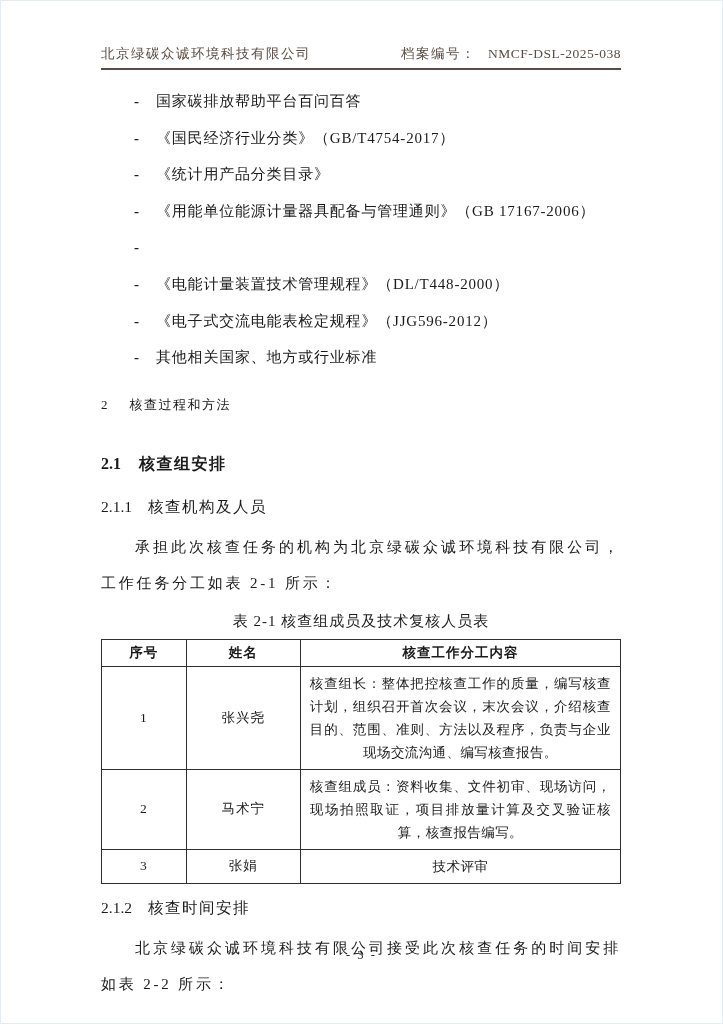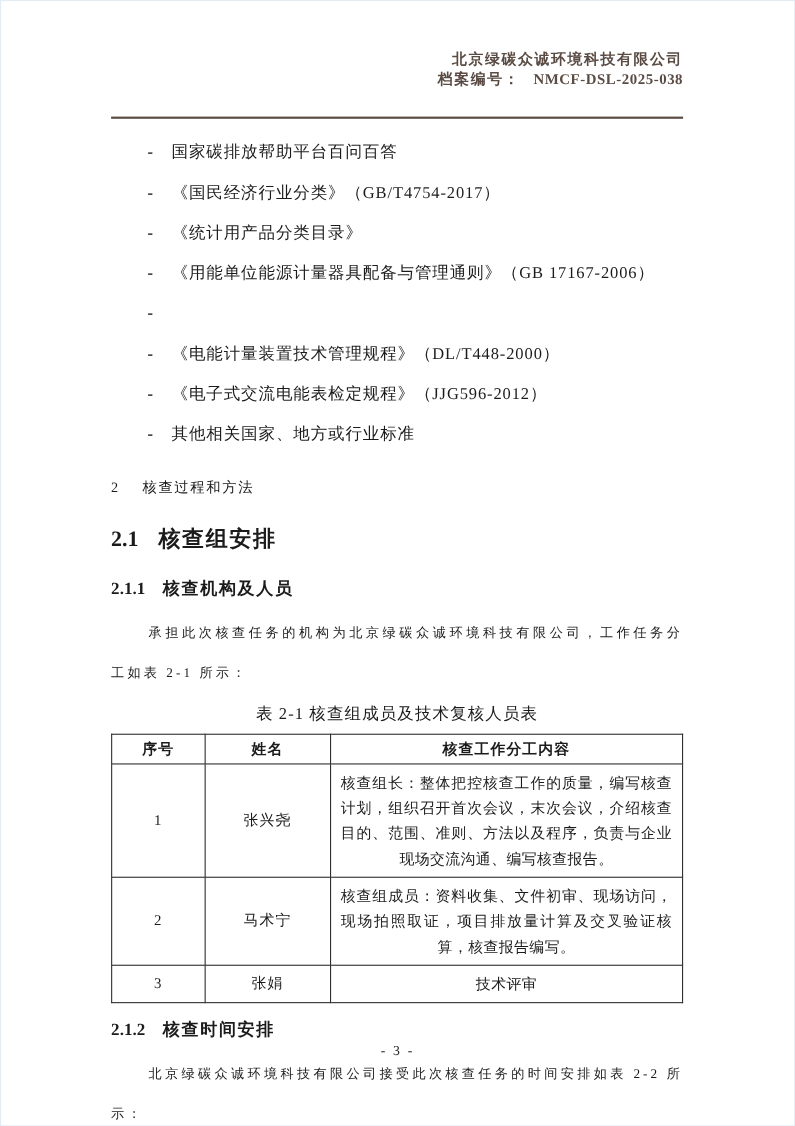--- a/index.html
+++ b/index.html
@@ -7,39 +7,39 @@
   body { font-family:"Liberation Serif","DejaVu Serif",serif; color:#1b1b1b; position:relative; }
   .page {
     width:723px; height:1024px;
     padding:44px 101px 0 100px;
     border:1px solid #e3ebf5;
     position:relative; overflow:hidden; background:#ffffff;
   }
   
   .hdr {
     display:flex; justify-content:space-between; align-items:flex-end;
-    padding-bottom:25px; border-bottom:2px solid #5a4c44;
-    color:#5a4c44; font-weight:bold; font-size:13.5px; letter-spacing:1.5px;flex-direction:column;
+    padding-bottom:5px; border-bottom:2px solid #5a4c44;
+    color:#5a4c44; font-weight:normal; font-size:13.5px; letter-spacing:1.5px;
   }
   .hdr .latin { letter-spacing:0.5px; }
   .hdr .fileno-label { margin-right:12px; }
   
   .ref-list { list-style:none; margin-top:13px; }
   .ref-item { display:flex; line-height:36.6px; font-size:15px; letter-spacing:0.8px; }
   .ref-item .dash { padding-left:33px; width:55px; flex:none; font-weight:bold; }
   
   .h1 { margin-top:20px; font-size:13px; font-weight:normal; letter-spacing:1.5px; }
   .h1 .num { margin-right:22px; letter-spacing:0; }
-  .h2 { margin-top:24px; font-size:20px; font-weight:bold; letter-spacing:1.5px; }
+  .h2 { margin-top:40px; font-size:16px; font-weight:bold; letter-spacing:1.5px; }
   .h2 .num { margin-right:18px; letter-spacing:0; }
-  .h3 { margin-top:22px; font-size:15.5px; font-weight:bold; letter-spacing:1.5px; }
+  .h3 { margin-top:22px; font-size:15.5px; font-weight:normal; letter-spacing:1.5px; }
   .h3 .num { margin-right:16px; letter-spacing:0; }
   
   .para {
-    margin-top:11px; font-size:12px; line-height:36.5px;
+    margin-top:11px; font-size:15px; line-height:36.5px;
     text-align:justify; letter-spacing:2.8px; text-indent:34px;
   }
   
   .tbl-caption { margin-top:10px; text-align:center; font-weight:normal; font-size:15px; letter-spacing:1px; }
   table { width:100%; margin-top:8px; border-collapse:collapse; border:1.5px solid #2f2f2f; }
   th, td { border:1px solid #2f2f2f; font-size:13.5px; }
   th { height:27px; font-weight:bold; letter-spacing:1px; text-align:center; }
   td.c-no, td.c-name { text-align:center; letter-spacing:1px; }
   td.c-duty {
     padding:5px 9px; line-height:23px; letter-spacing:0.4px;

